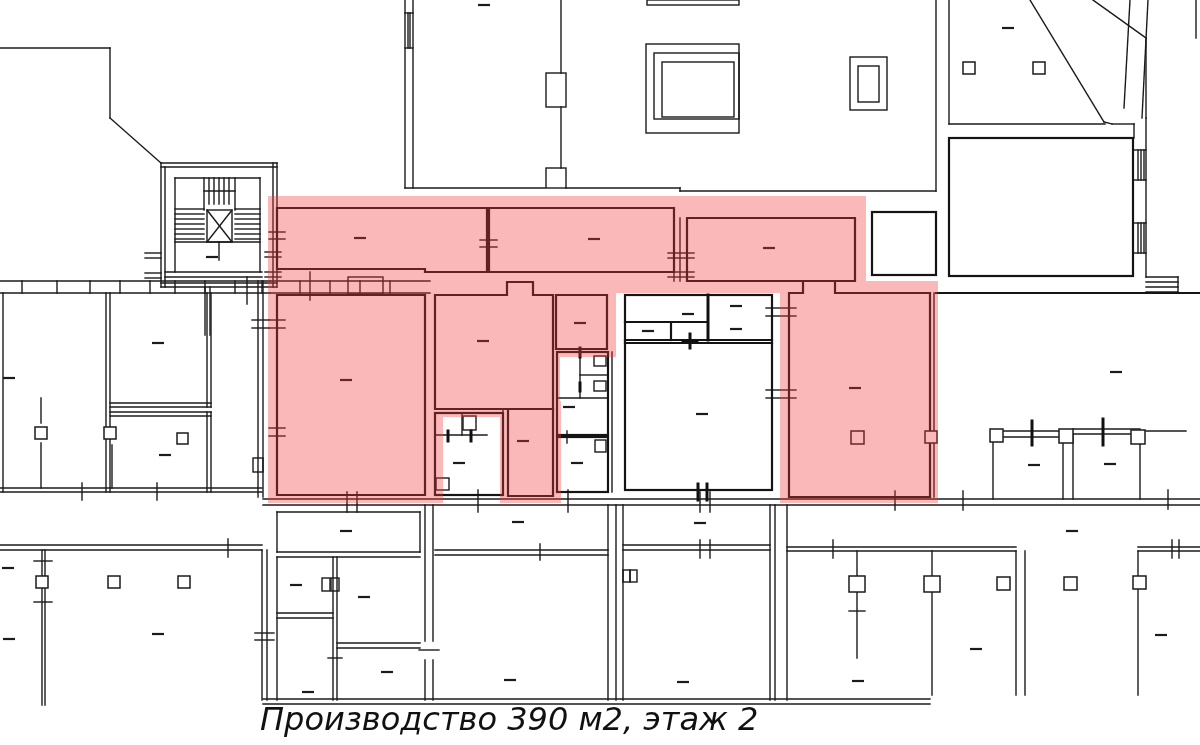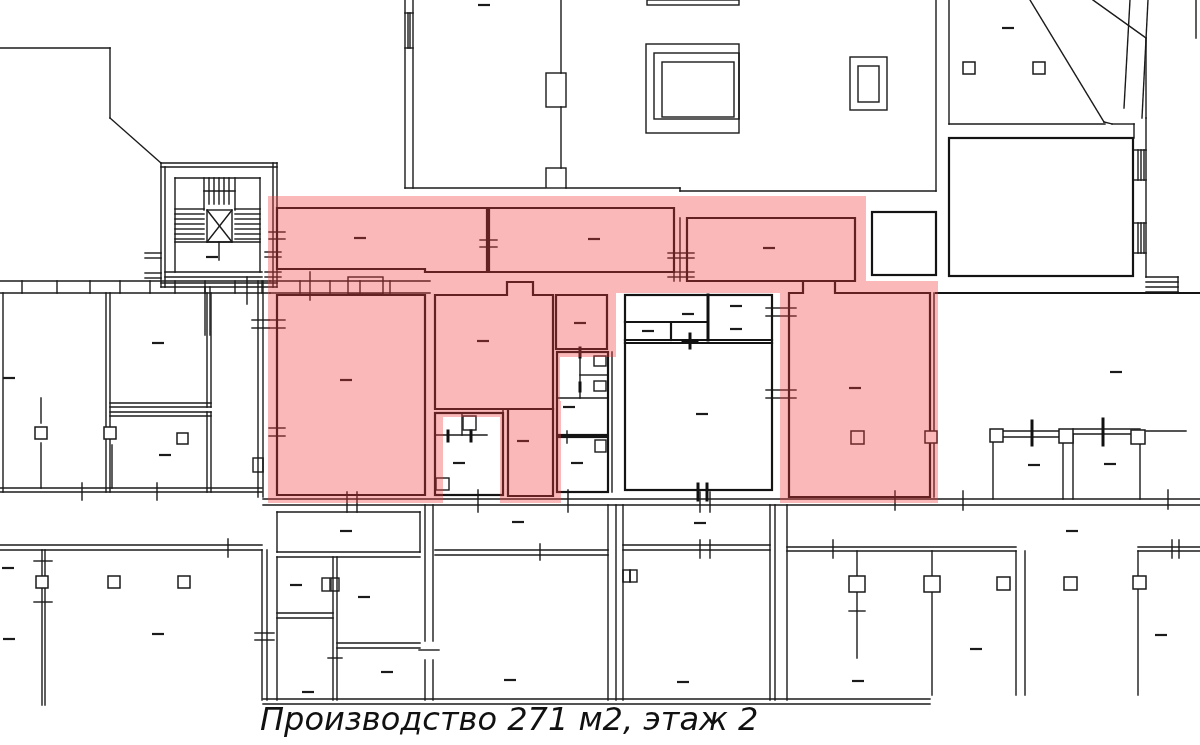--- a/index.html
+++ b/index.html
@@ -369,14 +369,14 @@
         <line x1="682" y1="314" x2="694" y2="314" class="dash"></line>
         <line x1="642" y1="331" x2="654" y2="331" class="dash"></line>
         <line x1="730" y1="306" x2="742" y2="306" class="dash"></line>
         <line x1="730" y1="329" x2="742" y2="329" class="dash"></line>
         <line x1="696" y1="414" x2="708" y2="414" class="dash"></line>
       </g>
     <g>
         <path d="M268 196h598v94h-598Z M560 283h235v10h-235Z M268 283h175v220h-175Z M427 283h133v134h-133Z M500 401h61v102h-61Z M548 283h68v74h-68Z M780 281h158v222h-158Z M797 273h46v20h-46Z" class="hl" fill="#f13a3a" fill-opacity="0.36" fill-rule="nonzero"></path>
       </g>
   </svg>
-  <div class="caption">Производство 271 м2, этаж 2</div>
+  <div class="caption">Производство 390 м2, этаж 2</div>
 </div>
 
 </body></html>

